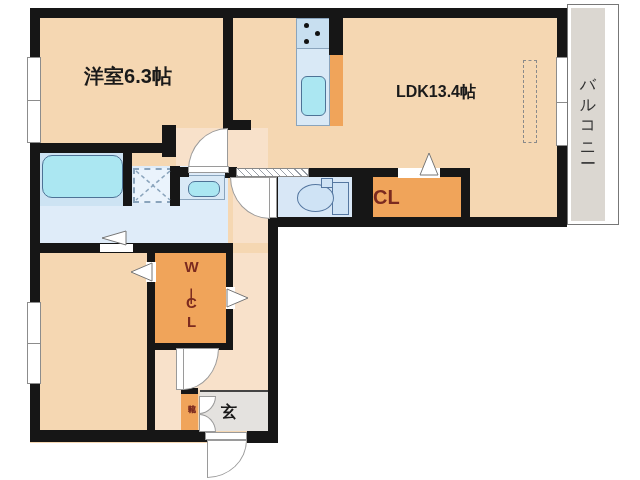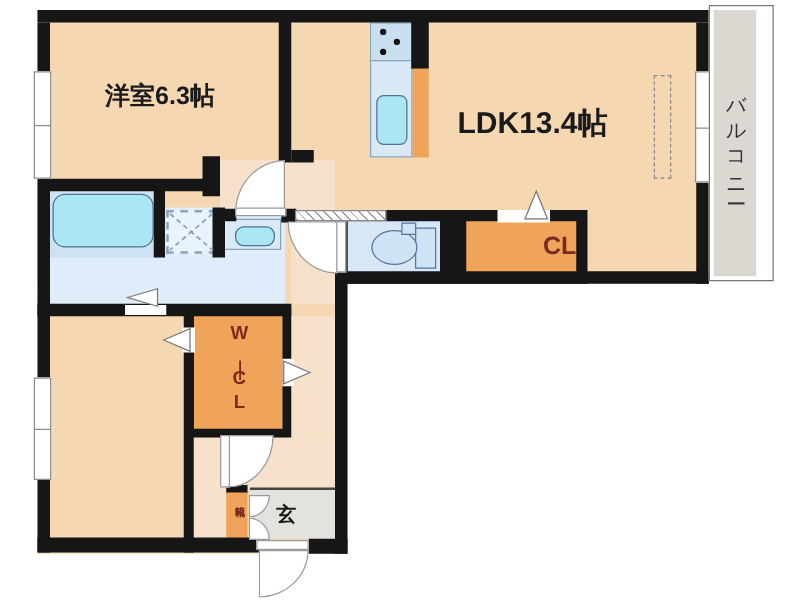--- a/index.html
+++ b/index.html
@@ -50,21 +50,21 @@
   <div class="abs xbox" style="left:133px;top:168px;width:40px;height:35px;"></div>
   <div class="abs counter" style="left:178px;top:175px;width:47px;height:25px;"></div>
   <div class="abs fixture" style="left:188px;top:181px;width:30px;height:14px;border-radius:7px;"></div>
 
   <div class="abs wall" style="left:268px;top:168px;width:202px;height:59px;"></div>
   <div class="abs toiletfloor" style="left:278px;top:177px;width:74px;height:41px;"></div>
   <div class="abs" style="left:332px;top:182px;width:17px;height:33px;background:#CFE3F5;border:1px solid #5577A0;box-sizing:border-box;"></div>
   <div class="abs" style="left:297px;top:184px;width:37px;height:28px;background:#CFE3F5;border:1px solid #5577A0;border-radius:50%;box-sizing:border-box;"></div>
   <div class="abs" style="left:321px;top:178px;width:12px;height:10px;background:#CFE3F5;border:1px solid #5577A0;box-sizing:border-box;"></div>
   <div class="abs orange" style="left:373px;top:177px;width:88px;height:41px;"></div>
-  <div class="abs label cl-label" style="left:373px;top:186px;width:88px;text-align:right;font-size:20px;">CL</div>
+  <div class="abs label cl-label" style="left:373px;top:186px;width:88px;text-align:left;font-size:20px;">CL</div>
 
   <div class="abs counter" style="left:296px;top:18px;width:34px;height:108px;"></div>
   <div class="abs" style="left:297px;top:19px;width:32px;height:29px;background:#C8DFF0;border-bottom:1px solid #8AA4BC;"></div>
   <div class="abs dot" style="left:304px;top:23px;"></div>
   <div class="abs dot" style="left:315px;top:31px;"></div>
   <div class="abs dot" style="left:304px;top:39px;"></div>
   <div class="abs fixture" style="left:301px;top:76px;width:23px;height:38px;border-radius:6px;"></div>
   <div class="abs wall" style="left:329px;top:8px;width:14px;height:47px;"></div>
   <div class="abs orange" style="left:330px;top:55px;width:13px;height:71px;"></div>
 
@@ -127,21 +127,21 @@
   <div class="abs doorleaf" style="left:205px;top:432px;width:42px;height:8px;"></div>
   <div class="abs doorarc" style="left:199px;top:396px;width:17px;height:18px;border-bottom-right-radius:100% 100%;"></div>
   <div class="abs doorarc" style="left:199px;top:414px;width:17px;height:18px;border-top-right-radius:100% 100%;"></div>
 
   <div class="abs" style="left:567px;top:4px;width:52px;height:221px;background:#fff;border:1px solid #777;box-sizing:border-box;">
     <div style="position:absolute;left:3px;top:3px;width:34px;height:213px;background:var(--balcony-fill,#DBD7D1);"></div>
   </div>
   <div class="abs vtext" style="left:577px;top:66px;font-size:16px;color:#333;letter-spacing:4px;">バルコニー</div>
 
   <div class="abs label" style="left:58px;top:63px;width:140px;text-align:center;font-size:20px;">洋室6.3帖</div>
-  <div class="abs label" style="left:366px;top:82px;width:140px;font-size:24px;">LDK13.4帖</div>
+  <div class="abs label" style="left:366px;top:82px;width:140px;text-align:center;font-size:16px;">LDK13.4帖</div>
   <div class="abs vtext cl-label" style="left:181px;top:258px;font-size:15px;letter-spacing:2px;">W｜CL</div>
   <div class="abs label" style="left:221px;top:402px;font-size:16px;">玄</div>
   <div class="abs vtext cl-label" style="left:185px;top:399px;font-size:8px;font-weight:bold;">靴箱</div>
 
   <svg width="640" height="480">
     <line x1="136" y1="171" x2="170" y2="200" stroke="#8AA4BC" stroke-width="1.5" stroke-dasharray="4,3"></line>
     <line x1="170" y1="171" x2="136" y2="200" stroke="#8AA4BC" stroke-width="1.5" stroke-dasharray="4,3"></line>
     <polygon points="429,153 420,175 438,175" fill="#fff" stroke="#777" stroke-width="1"></polygon>
     <polygon points="131,272 152,263 152,281" fill="#fff" stroke="#777" stroke-width="1"></polygon>
     <polygon points="248,298 227,289 227,307" fill="#fff" stroke="#777" stroke-width="1"></polygon>

